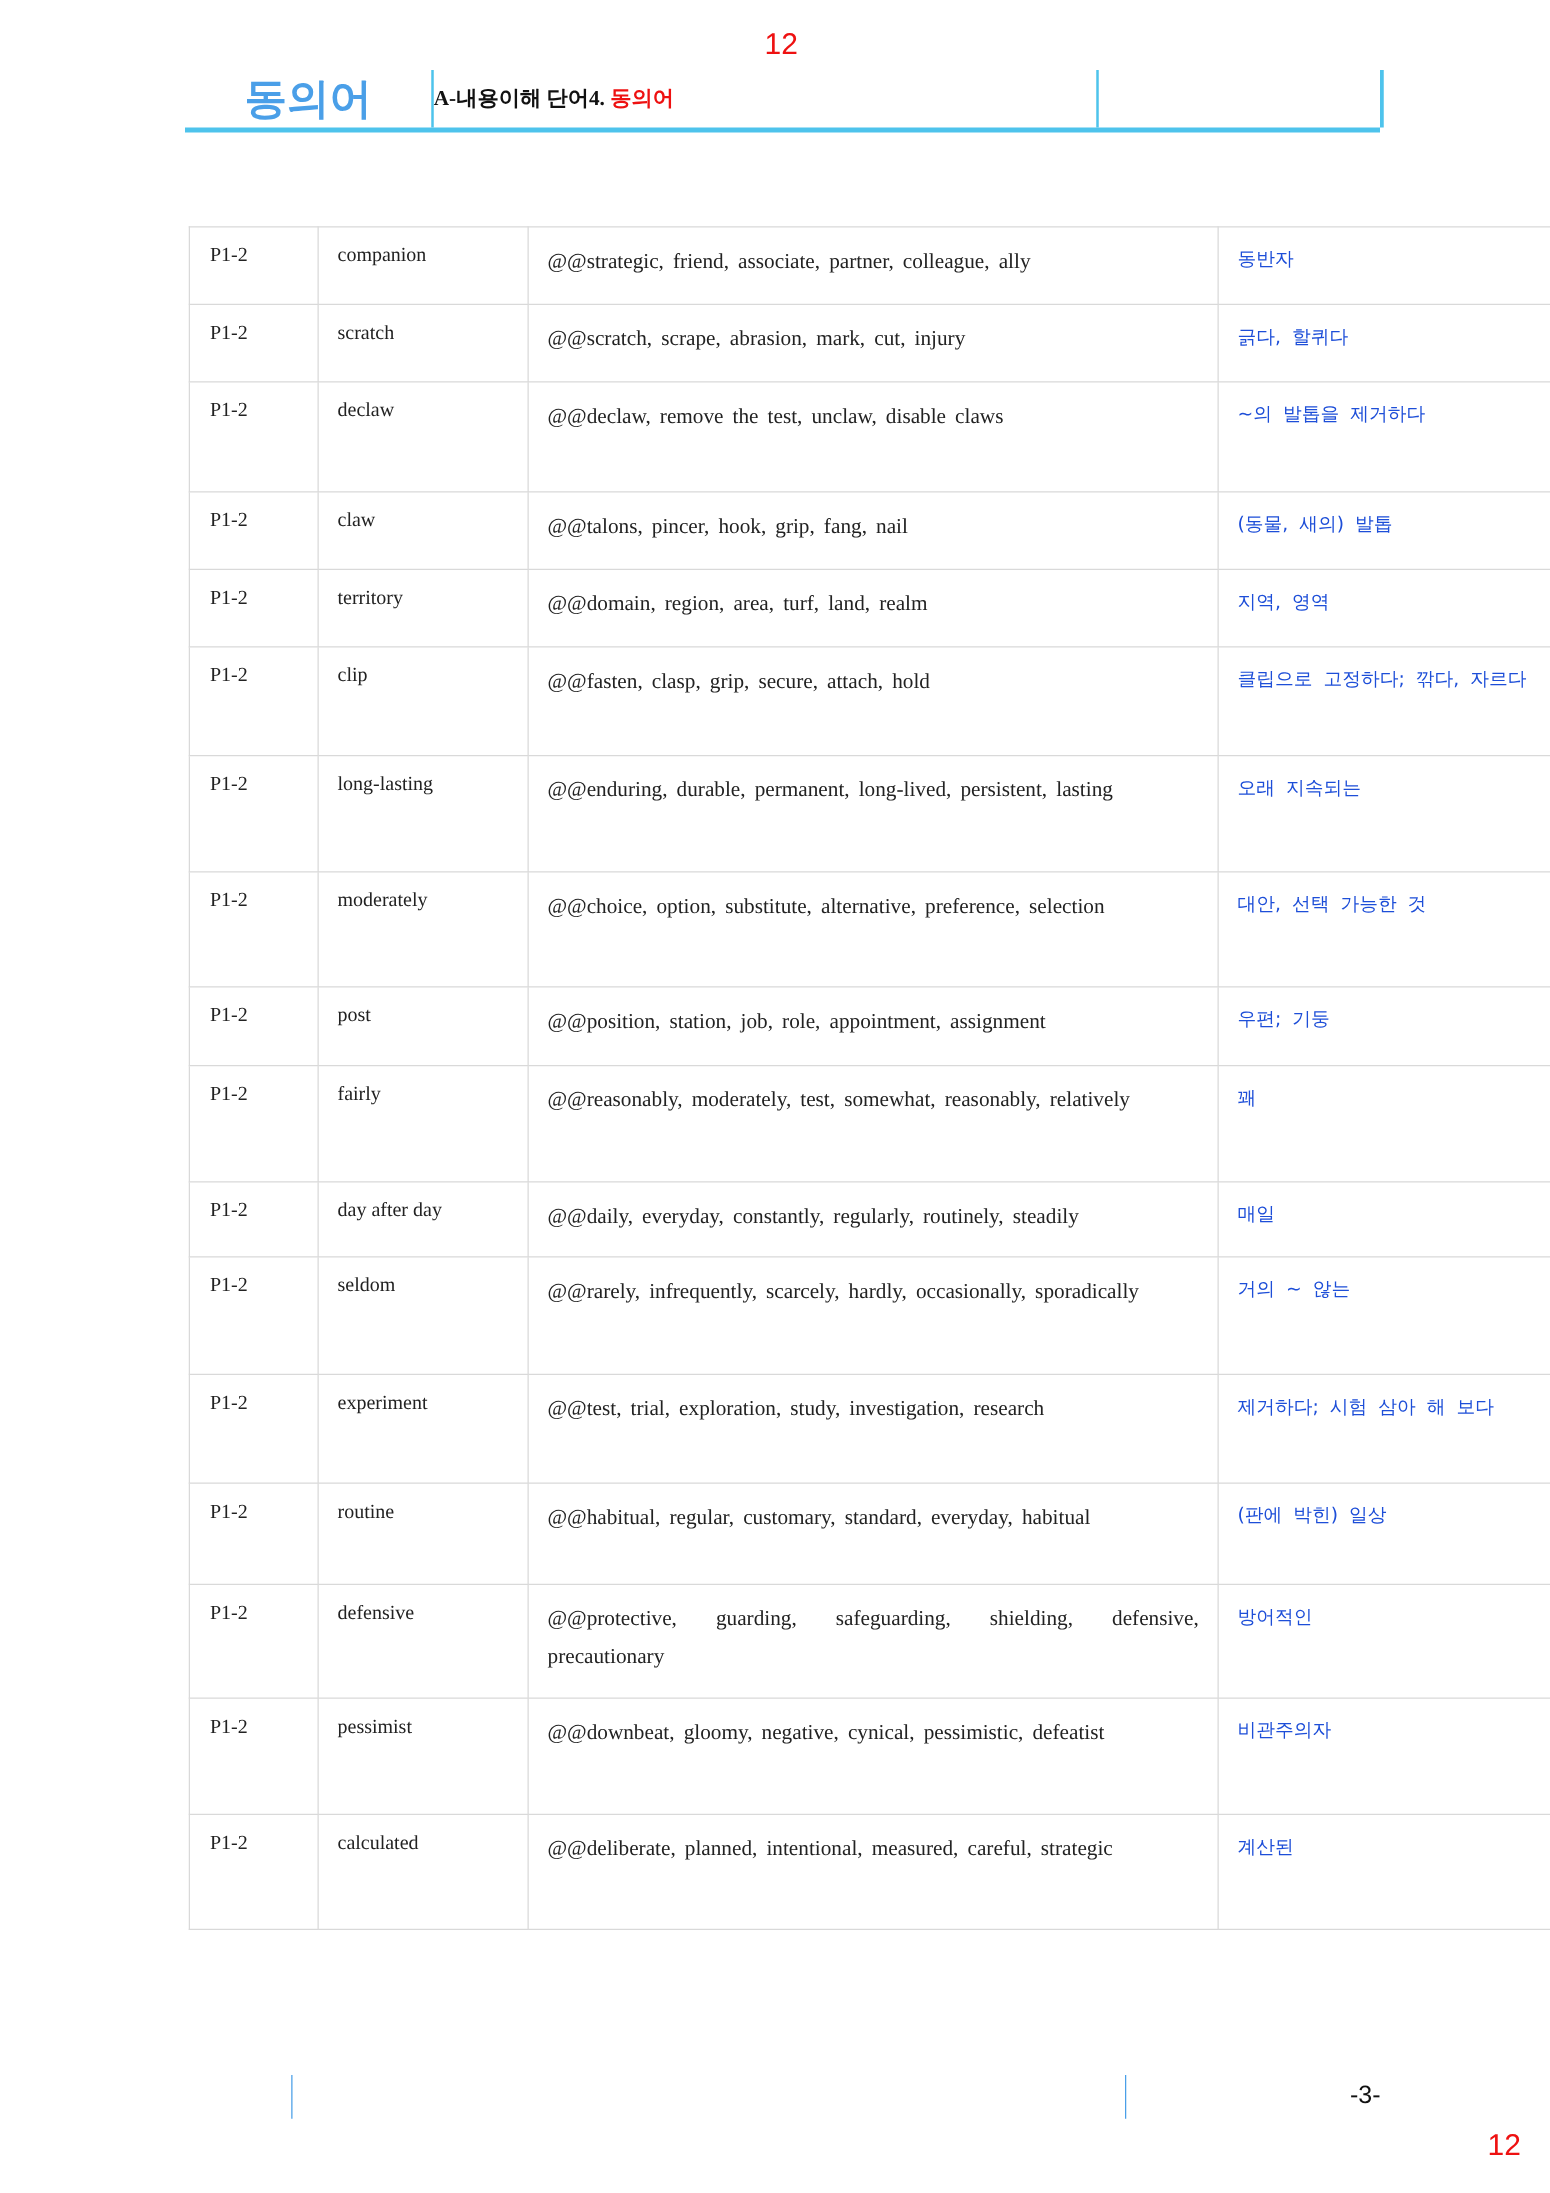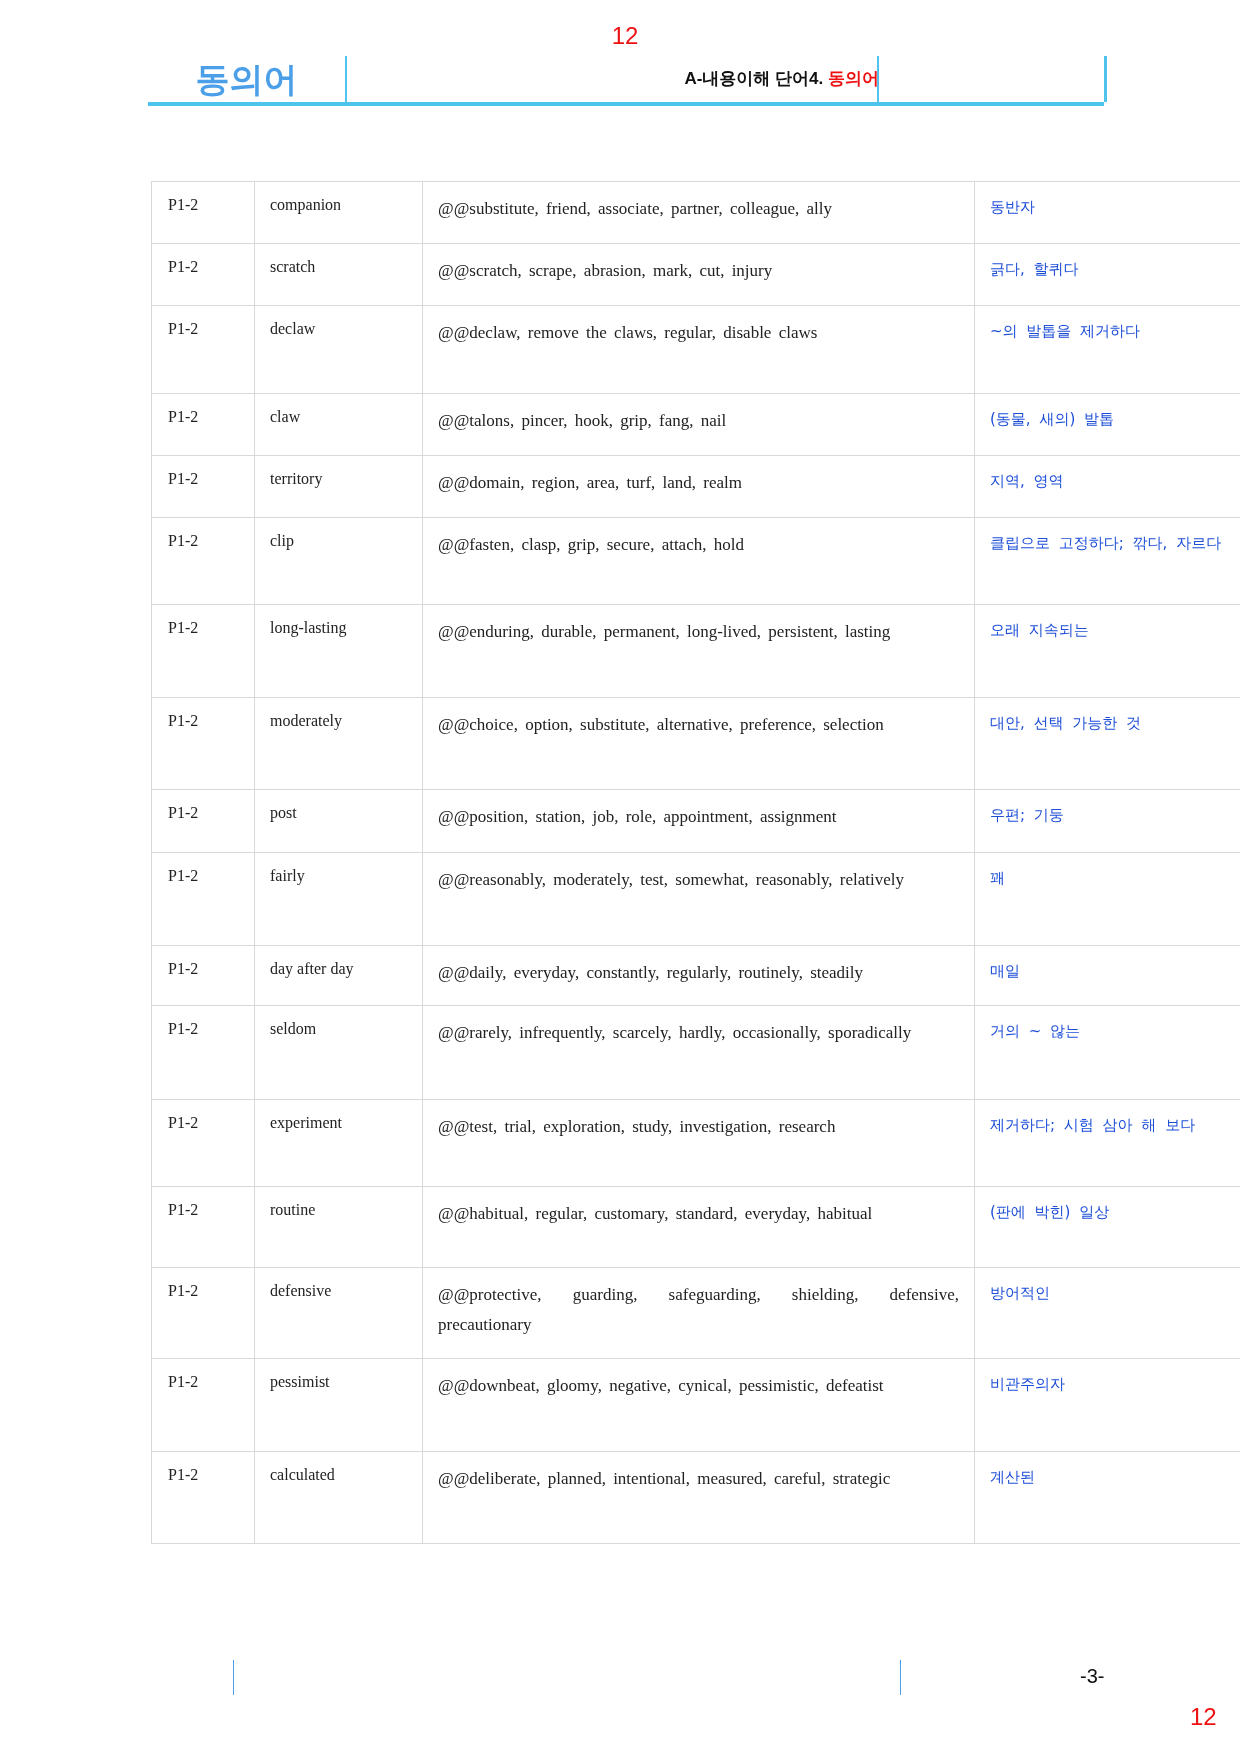--- a/index.html
+++ b/index.html
@@ -3,21 +3,21 @@
 <meta charset="utf-8">
 <style>
   html, body { margin: 0; padding: 0; background: #ffffff; }
   body { width: 1240px; height: 1754px; position: relative; overflow: hidden; font-family: "Liberation Serif", serif; color: #222; }
 
   .page-num-top { position: absolute; left: 0; width: 1250px; top: 22px; text-align: center; color: #ee1111; font-family: "Liberation Sans", sans-serif; font-size: 24px; }
 
   .header { position: absolute; left: 148px; top: 56px; width: 956px; height: 46px; border-bottom: 4px solid #4ec3ec; }
   .header .cell { position: absolute; top: 0; height: 46px; }
   .header .left { left: 0; width: 197px; text-align: center; color: #4a9fe8; font-family: "Liberation Sans", sans-serif; font-size: 34px; font-weight: bold; line-height: 46px; }
-  .header .mid { left: 197px; width: 532px; border-left: 2px solid #4ec3ec; text-align: right; font-family: Liberation Sans, sans-serif; font-size: 17px; font-weight: bold; line-height: 46px; color: #111; }
+  .header .mid { left: 197px; width: 532px; border-left: 2px solid #4ec3ec; text-align: left; font-family: Liberation Serif, serif; font-size: 17px; font-weight: bold; line-height: 46px; color: #111; }
   .header .mid .accent { color: #ee1111; font-weight: bold; }
   .header .right { left: 729px; width: 225px; border-left: 2px solid #4ec3ec; border-right: 3px solid #4ec3ec; }
 
   table.vocab { position: absolute; left: 151px; top: 181px; width: 1140px; border-collapse: collapse; table-layout: fixed; }
   table.vocab td { border: 1px solid #d9d9d9; vertical-align: top; padding: 0; }
   td.c-page { width: 86px; padding: 14px 0 0 16px !important; font-size: 16px; }
   td.c-word { width: 152px; padding: 14px 0 0 15px !important; font-size: 16px; }
   td.c-syn { width: 521px; padding: 12px 15px 0 15px !important; font-size: 17px; line-height: 30px; text-align: justify; word-spacing: 3px; }
   td.c-kor { padding: 12px 15px 0 15px !important; font-family: "DejaVu Sans", sans-serif; font-size: 15px; line-height: 27px; text-align: justify; word-spacing: 4px; color: #1d4ed8; }
 
@@ -37,33 +37,33 @@
     <span class="accent">동의어</span>
   </div>
   <div class="cell right"></div>
 </div>
 
 <table class="vocab">
   <tbody id="vocab-body">
       <tr style="height: 62px;">
         <td class="c-page">P1-2</td>
         <td class="c-word">companion</td>
-        <td class="c-syn">@@substitute, friend, associate, partner, colleague, ally</td>
+        <td class="c-syn">@@strategic, friend, associate, partner, colleague, ally</td>
         <td class="c-kor">동반자</td>
       </tr>
       <tr style="height: 62px;">
         <td class="c-page">P1-2</td>
         <td class="c-word">scratch</td>
         <td class="c-syn">@@scratch, scrape, abrasion, mark, cut, injury</td>
         <td class="c-kor">긁다, 할퀴다</td>
       </tr>
       <tr style="height: 88px;">
         <td class="c-page">P1-2</td>
         <td class="c-word">declaw</td>
-        <td class="c-syn">@@declaw, remove the claws, regular, disable claws</td>
+        <td class="c-syn">@@declaw, remove the test, unclaw, disable claws</td>
         <td class="c-kor">~의 발톱을 제거하다</td>
       </tr>
       <tr style="height: 62px;">
         <td class="c-page">P1-2</td>
         <td class="c-word">claw</td>
         <td class="c-syn">@@talons, pincer, hook, grip, fang, nail</td>
         <td class="c-kor">(동물, 새의) 발톱</td>
       </tr>
       <tr style="height: 62px;">
         <td class="c-page">P1-2</td>

